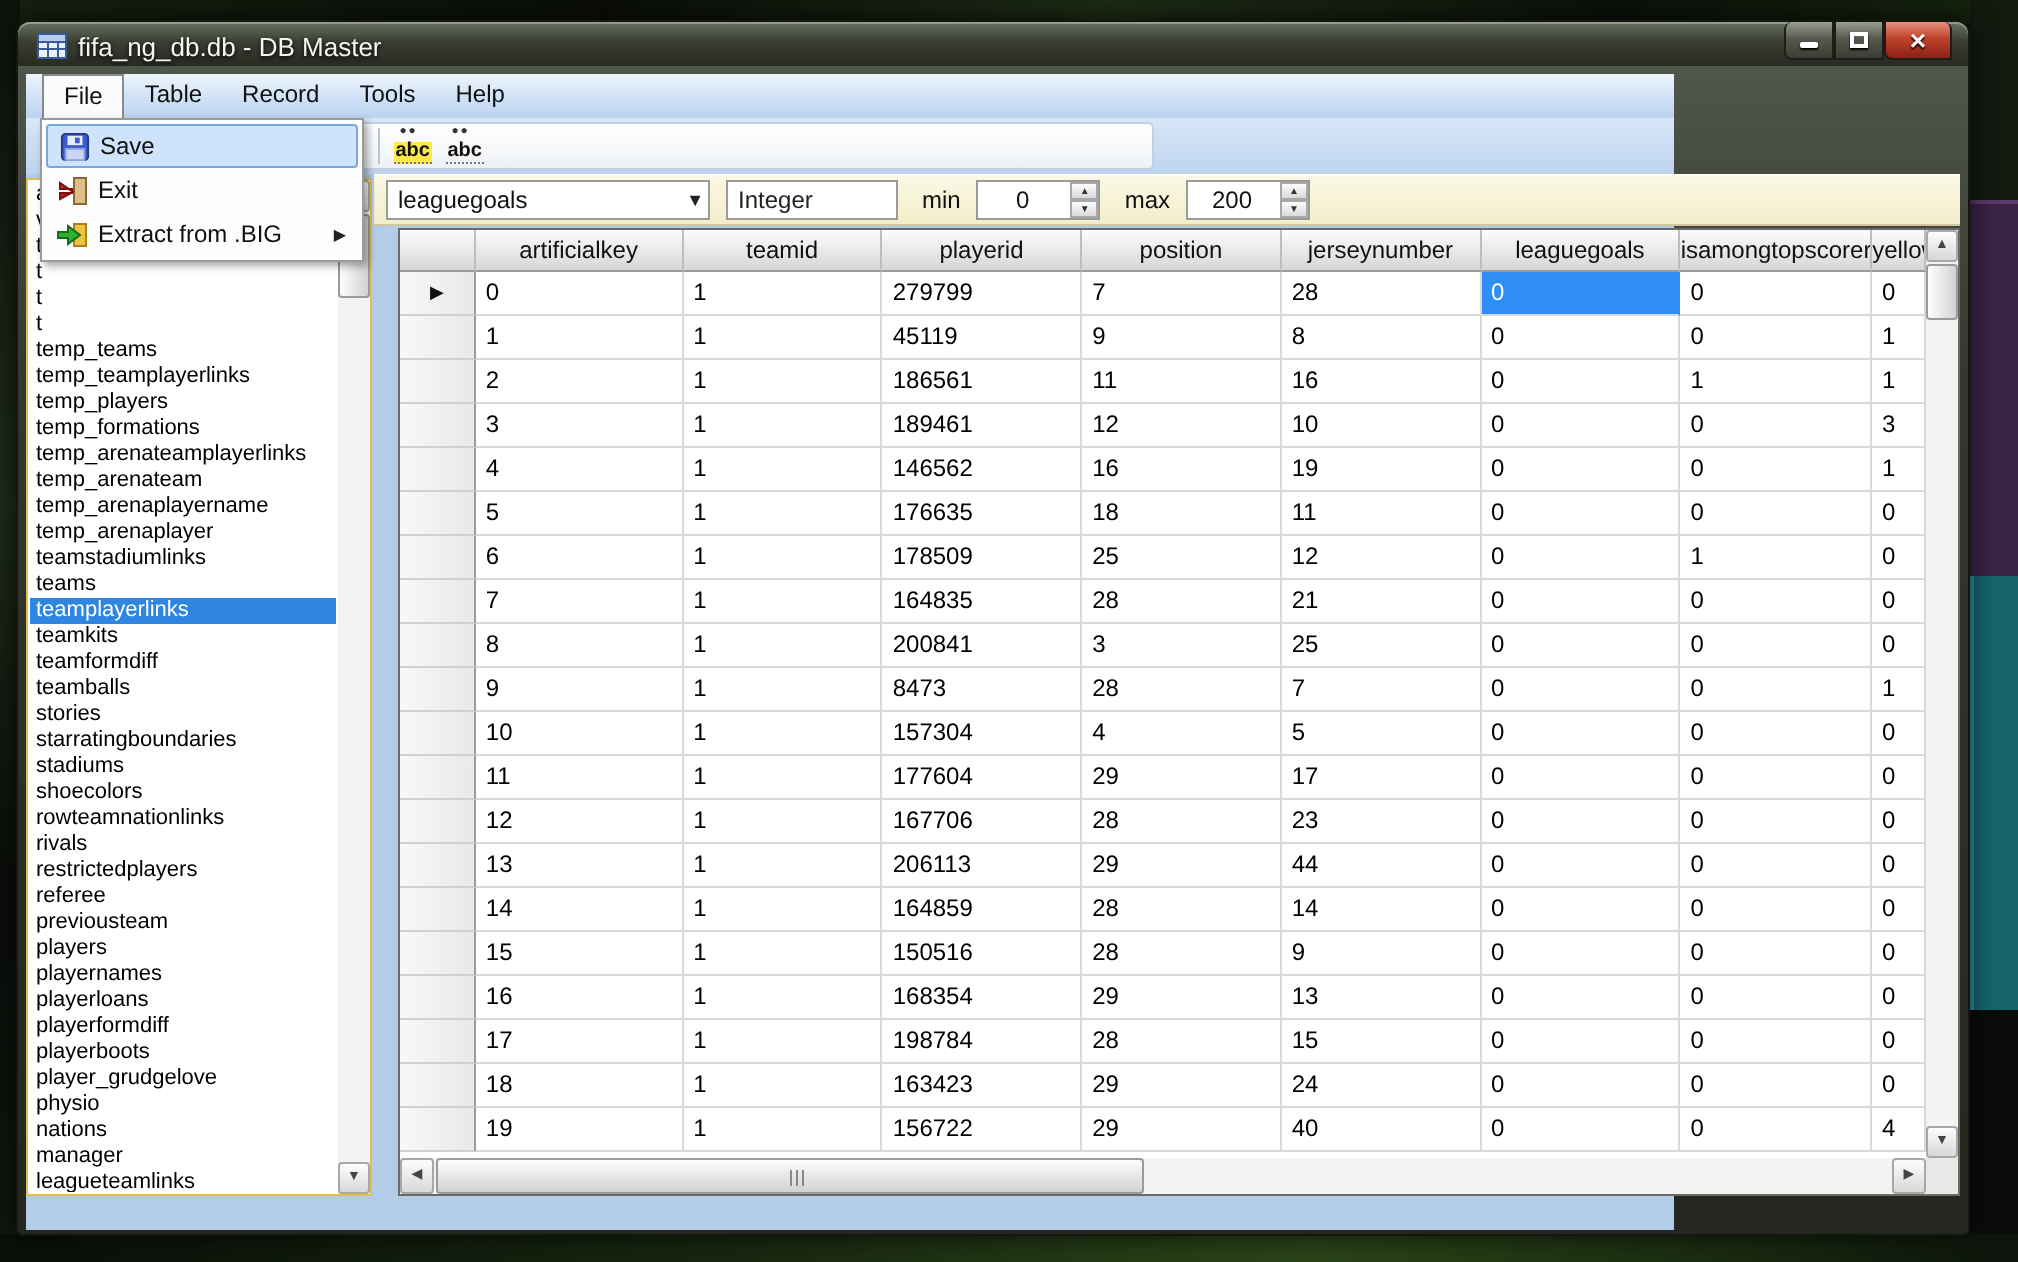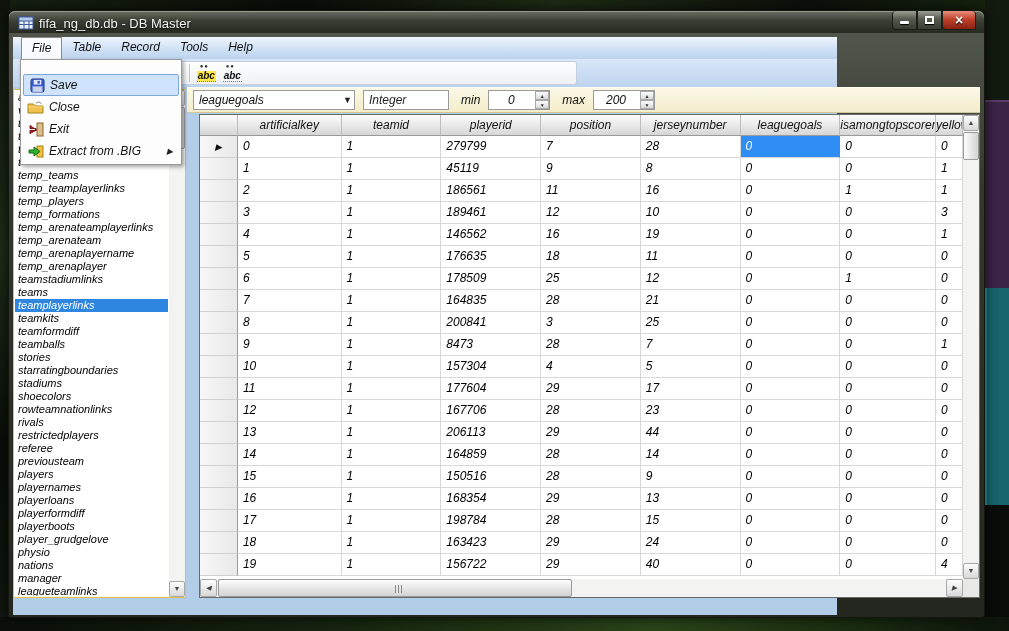--- a/index.html
+++ b/index.html
@@ -29,21 +29,21 @@
   .winbtns { position:absolute; top:0; right:8px; height:19px; display:flex; }
   .wbtn { width:25px; height:19px; border:1px solid #1b1d16; border-top:none; display:flex; align-items:center; justify-content:center;
           background:linear-gradient(180deg,#9a9e93,#565a4e 45%,#3a3d33); }
   .wbtn.min { border-radius:4px 0 0 4px; }
   .wbtn.close { width:34px; border-radius:0 4px 0 4px; background:linear-gradient(180deg,#e89080,#c0432c 45%,#8a2112); }
   .glyph-min { width:9px; height:3px; background:#fff; border-radius:1px; margin-top:5px; box-shadow:0 1px 1px #000; }
   .glyph-max { width:9px; height:8px; border:2px solid #fff; box-shadow:0 1px 1px #000; }
   .glyph-close { color:#fff; font-size:14px; font-weight:bold; text-shadow:0 1px 1px #000; line-height:1; }
 
   
-  .client { position:absolute; left:4px; top:26px; width:824px; height:578px; background:#b3cde9; overflow:visible;font-style:italic; }
+  .client { position:absolute; left:4px; top:26px; width:824px; height:578px; background:#b3cde9; overflow:visible; }
 
   .menubar { position:absolute; left:0; top:0; width:100%; height:22px;
              background:linear-gradient(180deg,#eef5fd,#cfe1f5 55%,#bcd3ee); display:flex; align-items:stretch; padding-left:8px; }
   .menu-item { padding:3px 10px 0 10px; font-size:12px; color:#111; }
   .menu-item.open { background:#fafbfc; border:1px solid #8a8a8a; border-bottom:none; }
 
   .toolbar-row { position:absolute; left:0; top:22px; width:100%; height:28px;
                  background:linear-gradient(180deg,#d9e7f8,#bdd3ee); }
   .tstrip { position:absolute; left:16px; top:2px; width:548px; height:24px; border-radius:3px;
             background:linear-gradient(180deg,#ffffff,#eef1f4); border:1px solid #c4d0e0;
@@ -112,21 +112,21 @@
                font-size:12px; color:#000; }
   .sunken { position:absolute; left:2px; top:2px; width:118px; height:12px; background:#ececec;
             border:1px solid #9a9a9a; box-shadow:inset 1px 1px 2px #bbb; }
   .statustext { position:absolute; left:128px; top:1px; }
 
   
   .menu-popup { position:absolute; left:7px; top:22px; width:162px; background:#fdfdfd; border:1px solid #9a9a9a;
                 box-shadow:2px 2px 4px rgba(0,0,0,.35); z-index:50; padding:2px; }
   .mitem { position:relative; height:22px; display:flex; align-items:center; font-size:12px; color:#111; }
   .mitem .mic { width:26px; display:flex; justify-content:center; }
-  .mitem.hl { background:#cfe4fc; border:1px solid #7da7d9; border-radius:2px;margin-top:12px; }
+  .mitem.hl { background:#cfe4fc; border:1px solid #7da7d9; border-radius:2px; }
   .mitem .sub { position:absolute; right:6px; font-size:8px; color:#222; }
 </style>
 </head>
 <body>
 
 <div id="desktop">
   <div class="bg-top"></div>
   <div class="bg-left"></div>
   <div class="bg-right-top"></div>
   <div class="bg-right-purple"></div>
@@ -561,30 +561,20 @@
                 <rect x="1" y="1" width="14" height="14" rx="2" fill="#3b5bd0" stroke="#24377f"></rect>
                 <rect x="4" y="2" width="8" height="5" fill="#e4ebfb"></rect>
                 <rect x="8" y="3" width="2.5" height="3" fill="#3b5bd0"></rect>
                 <rect x="3" y="9" width="10" height="6" fill="#cad5f1" stroke="#8fa3d8"></rect>
               </svg>
             </span>
             <span>Save</span>
           </div>
           <div class="mitem">
             <span class="mic">
-              <svg width="18" height="15" viewBox="0 0 18 15">
-                <path d="M9 3 q3 -2.5 5.5 .5" fill="none" stroke="#888"></path>
-                <path d="M1 13 V4 h5.5 l2 2 H16 v7 z" fill="#f2c14e" stroke="#a8821e"></path>
-                <path d="M1 7 h15" stroke="#fadd7e"></path>
-              </svg>
-            </span>
-            <span>Close</span>
-          </div>
-          <div class="mitem">
-            <span class="mic">
               <svg width="16" height="15" viewBox="0 0 16 15">
                 <rect x="9" y="1" width="6" height="13" fill="#dcбе8a" stroke="#8a6a30" style="fill:#ddbe8a"></rect>
                 <path d="M8 3.5 v3 h-6 v2 h6 v3 L1.5 8 z" transform="scale(-1,1) translate(-10,0)" fill="#cc2020" stroke="#7a1010"></path>
               </svg>
             </span>
             <span>Exit</span>
           </div>
           <div class="mitem">
             <span class="mic">
               <svg width="16" height="15" viewBox="0 0 16 15">

